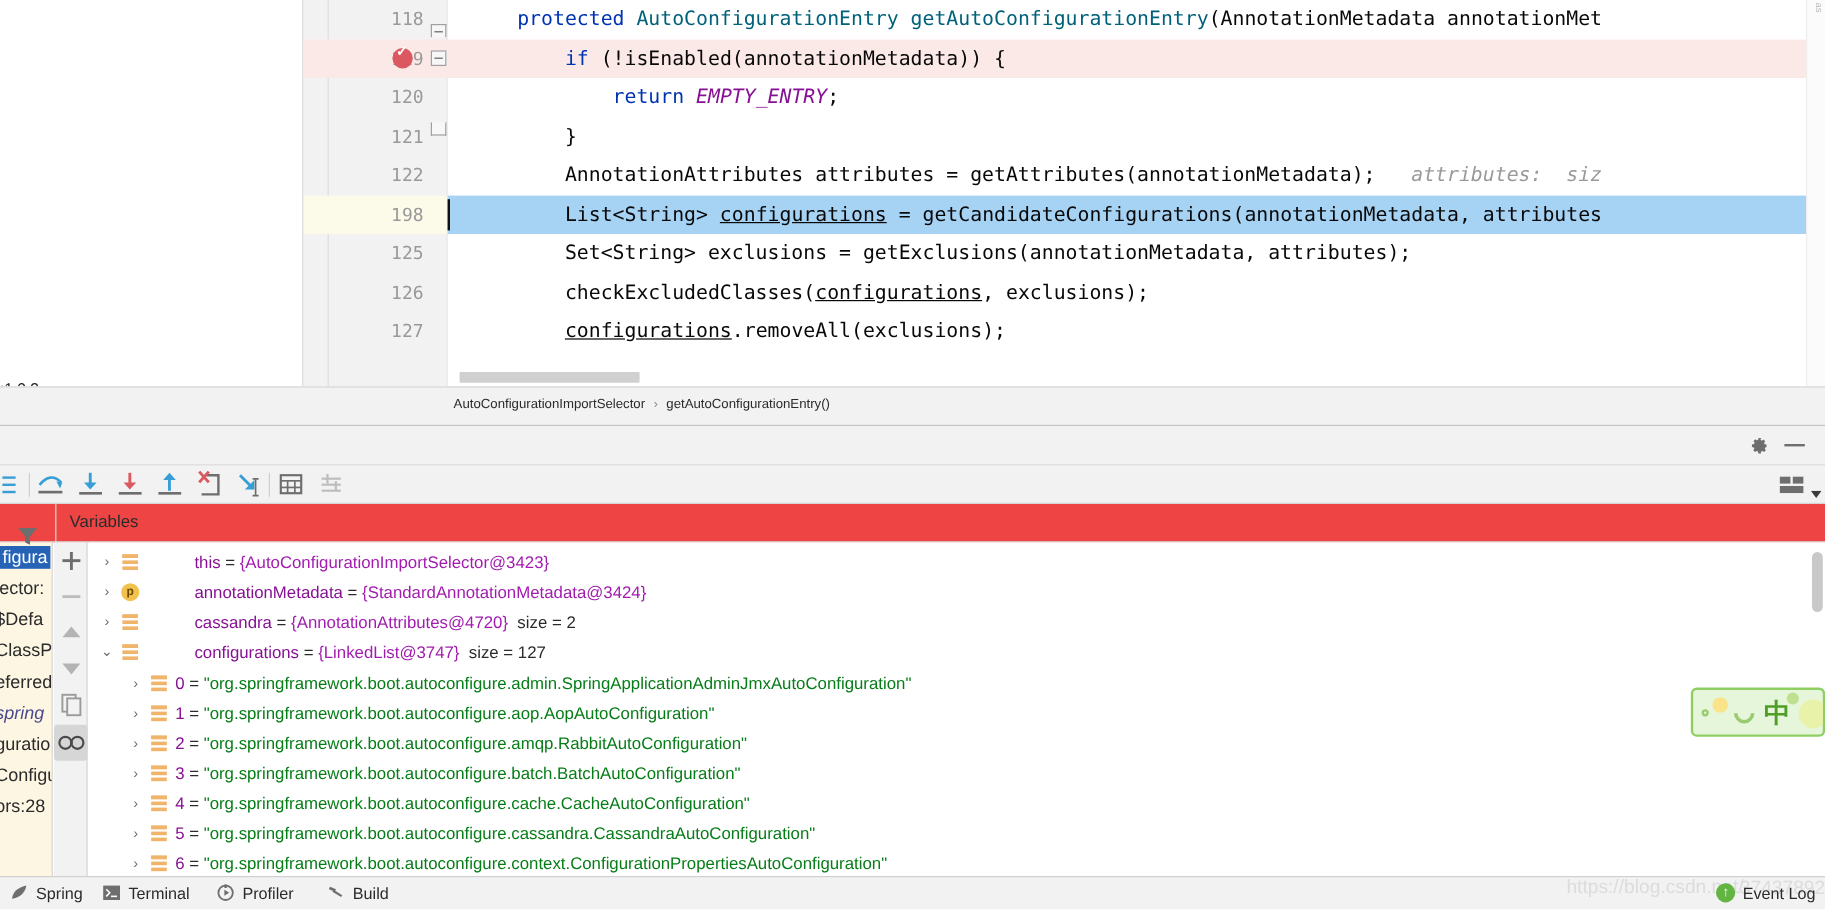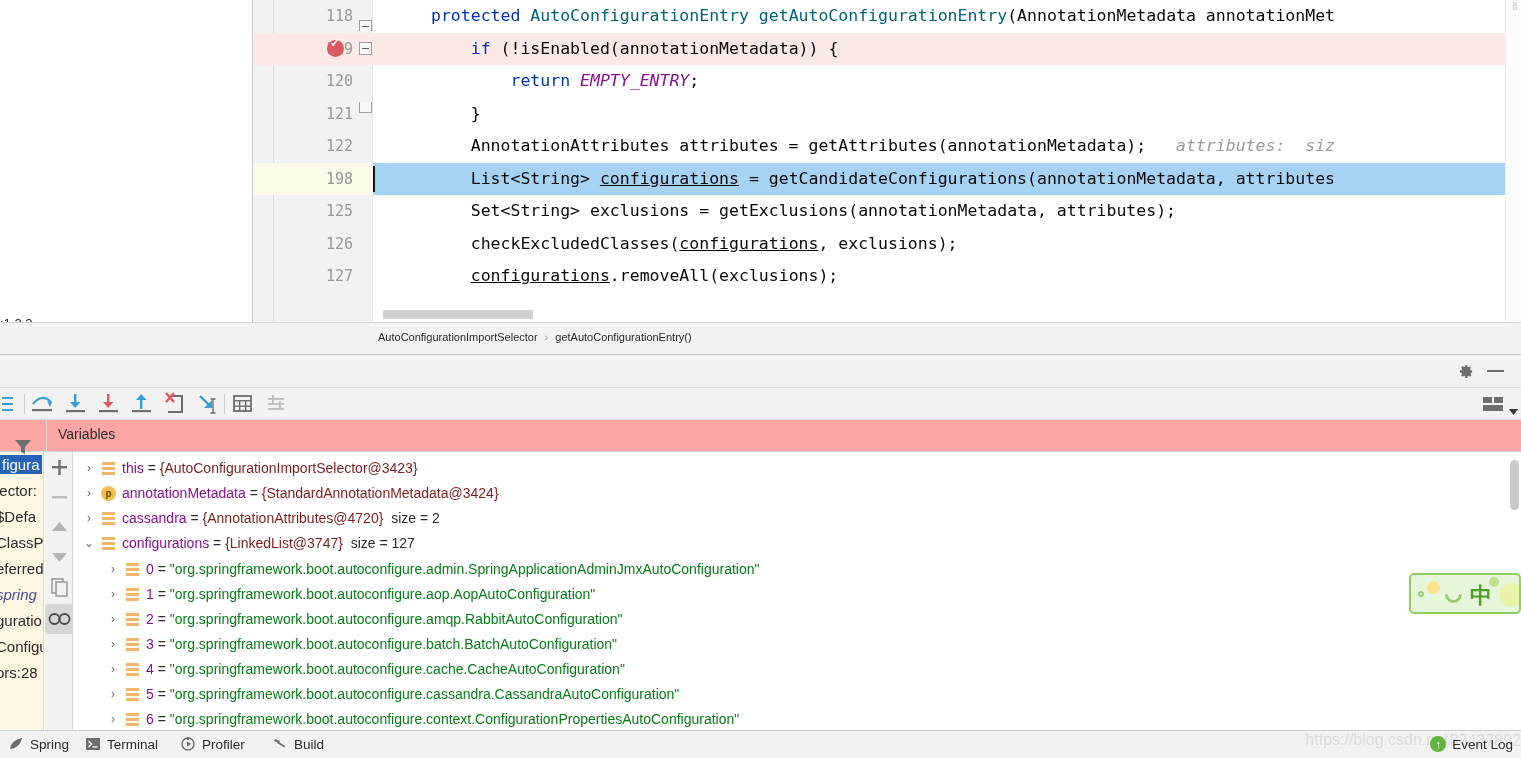--- a/index.html
+++ b/index.html
@@ -135,21 +135,21 @@
   .tb-sep {
     position: absolute; top: 6px; width: 1px; height: 20px; background: #cfcfcf;
   }
   .tbi { position: absolute; top: 0; width: 33px; height: 32px; cursor: pointer; }
   .layout-ic {
     position: absolute; right: 14px; top: 9px; width: 20px; height: 14px;
   }
 
   .tabs-row {
     position: absolute; left: 0; top: 420px; right: 0; height: 32px;
-    background: #fca5a5; border-bottom: 1px solid #d6d6d6;
+    background: #ef4444; border-bottom: 1px solid #d6d6d6;
   }
   .tab-variables {
     position: absolute; left: 58px; top: 6px; font-size: 14px; color: #2b2b2b;
   }
   .tabs-left-cell {
     position: absolute; left: 0; top: 420px; width: 46px; height: 32px;
     background: #f2f2f2; border-right: 1px solid #d6d6d6;
   }
   .tabs-v-sep {
     position: absolute; left: 46px; top: 420px; width: 1px; height: 32px; background: #d6d6d6;
@@ -195,23 +195,23 @@
     background: #f0b46a; border: 0;
   }
   .node-ic.list::before { top: 0; box-shadow: 0 5px 0 #f0b46a, 0 10px 0 #f0b46a; }
   .node-ic.param {
     border-radius: 50%; background: #f2c14e; width: 15px; height: 15px; top: 5px;
   }
   .node-ic.param span {
     position: absolute; left: 0; top: 0; width: 15px; height: 15px; line-height: 15px;
     text-align: center; font-size: 10px; color: #6b4b00; font-weight: bold;
   }
-  .vname { color: #871094; }
+  .vname { color: #871094; margin-left: 40px; }
   .veq { color: #2b2b2b; }
-  .vref { color: #7f1d1d; }
+  .vref { color: #a21caf; }
   .vsize { color: #2b2b2b; }
   .vstr { color: #067d17; }
   .vidx { color: #871094; }
   .vscroll {
     position: absolute; right: 2px; top: 460px; width: 9px; height: 50px;
     background: #c9c9c9; border-radius: 5px;
   }
   .vars-right-gutter {
     position: absolute; right: 0; top: 452px; width: 18px; height: 278px; background: #ffffff;
   }

